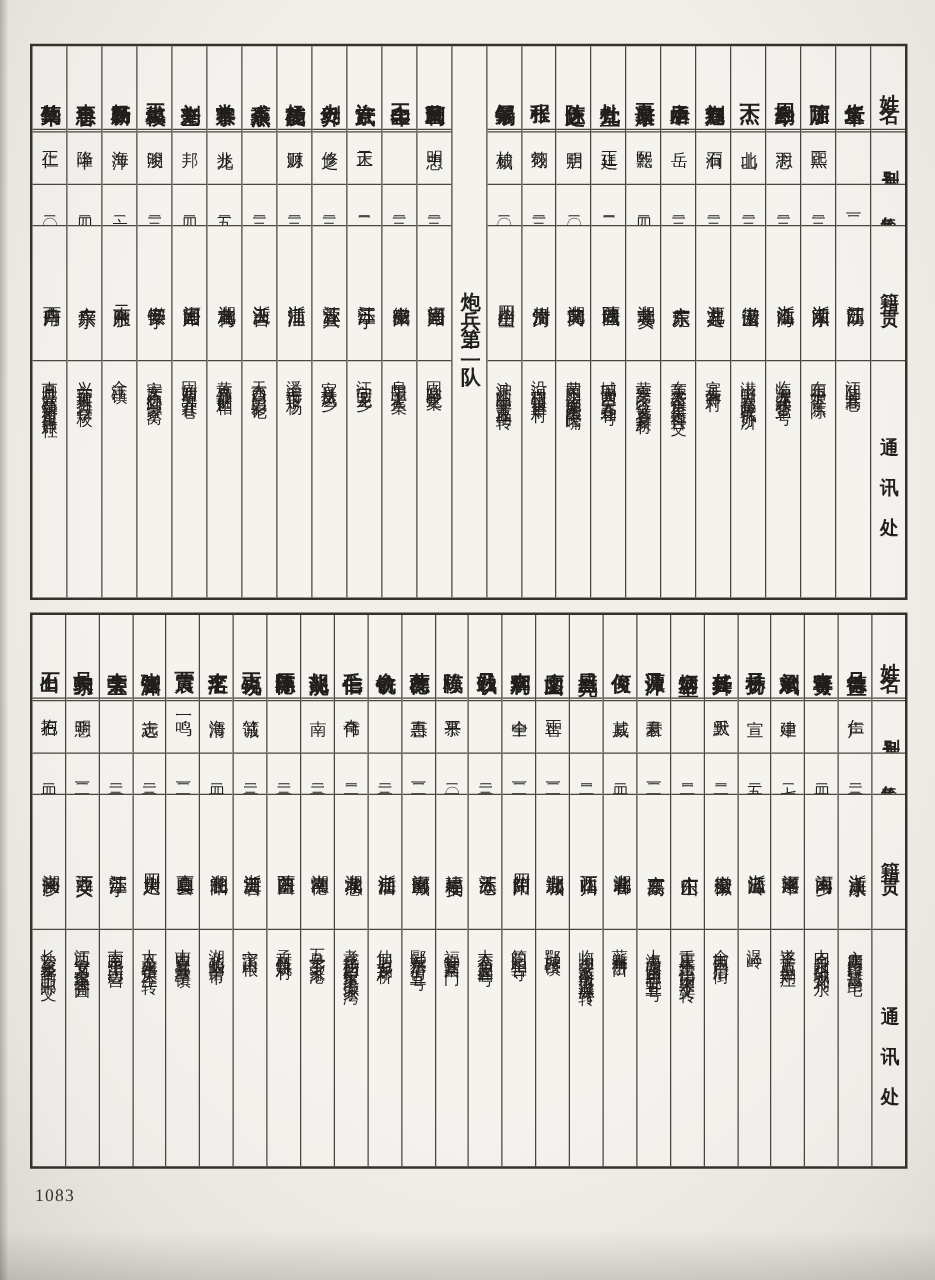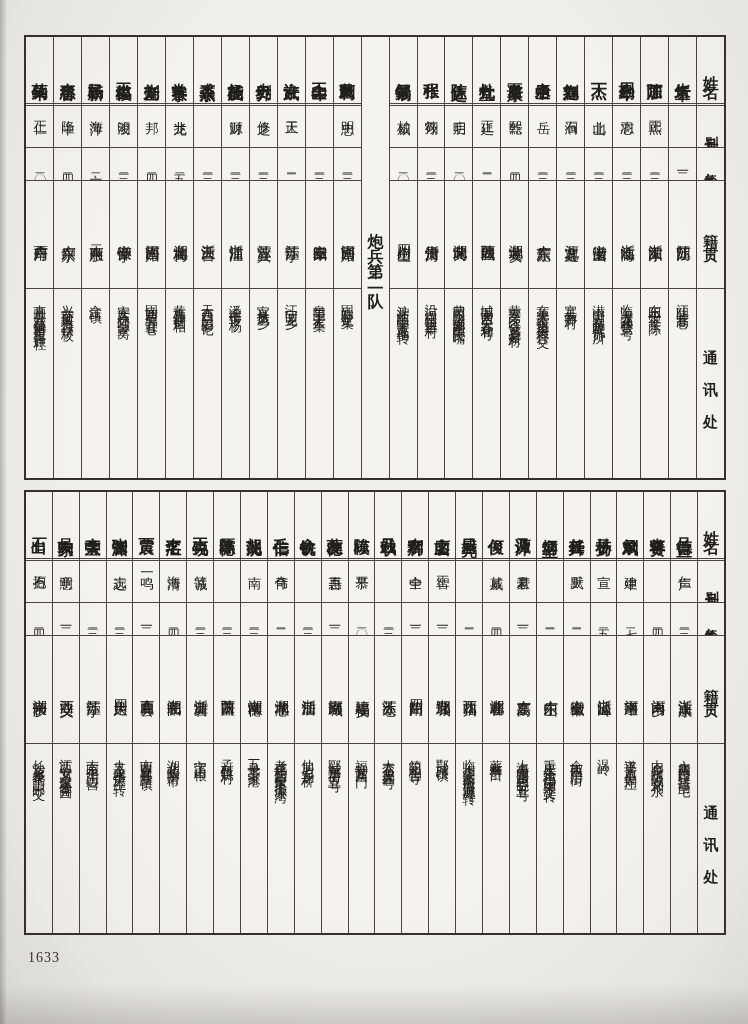--- a/index.html
+++ b/index.html
@@ -405,14 +405,14 @@
         <div class="cell address">江西安义万家埠金香园</div>
       </div>
       <div class="col">
         <div class="cell name">石出</div>
         <div class="cell alias">抱石</div>
         <div class="cell age">二四</div>
         <div class="cell origin">湖南长沙</div>
         <div class="cell address">长沙东乡春华山（邮交）</div>
       </div>
     </div>
-  <div class="page-number">1633</div>
+  <div class="page-number">1083</div>
 </div>
 
 </body></html>

